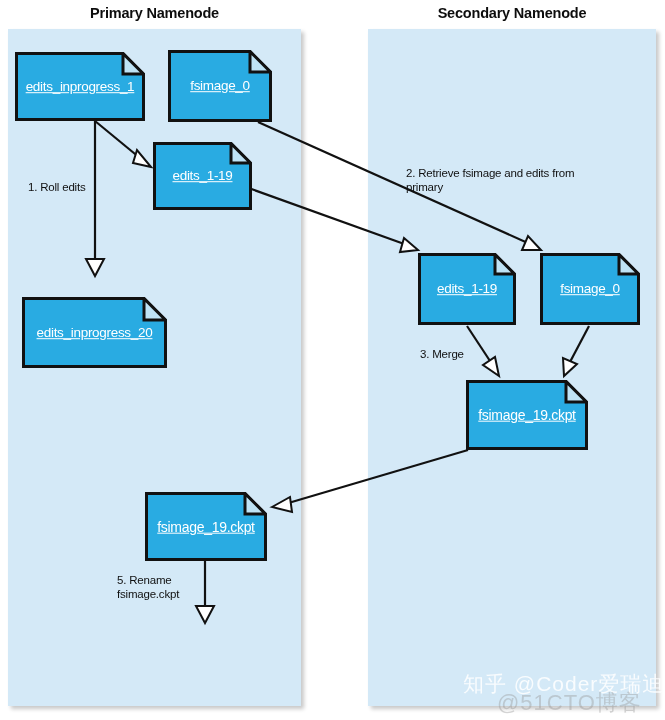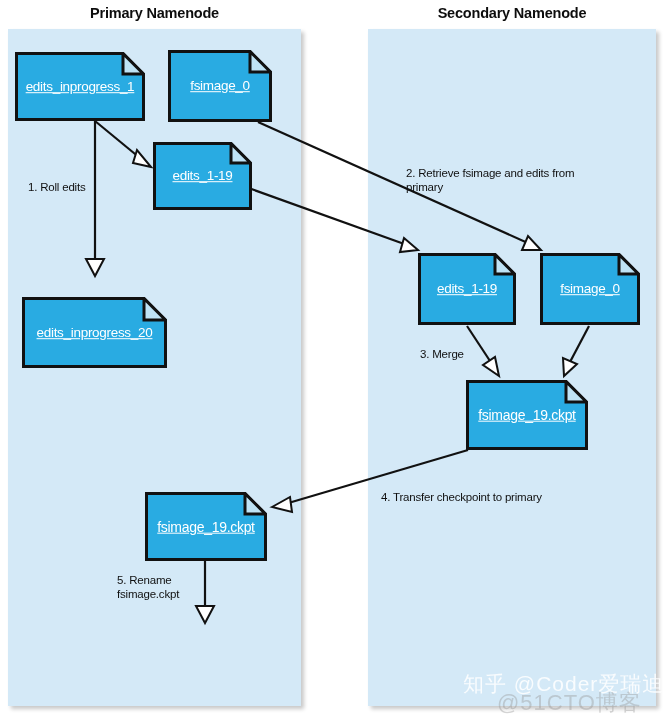--- a/index.html
+++ b/index.html
@@ -231,21 +231,20 @@
     <div class="label">fsimage_19.ckpt</div>
   </div>
 
 
   <div class="caption" id="caption-step-1" style="left:28px; top:180px;">1. Roll edits</div>
 
   <div class="caption" id="caption-step-2" style="left:386px; top:166px;margin-left:20px;">2. Retrieve fsimage and edits from primary</div>
 
   <div class="caption" id="caption-step-3" style="left:420px; top:347px;">3. Merge</div>
 
-  <div class="caption" id="caption-step-4" style="left:381px; top:490px;">4. Transfer checkpoint to primary</div>
 
   <div class="caption" id="caption-step-5" style="left:117px; top:573px;">5. Rename
 fsimage.ckpt</div>
 
   <div class="watermark" id="watermark-zhihu">知乎 @Coder爱瑞迪</div>
   <div class="watermark" id="watermark-51cto">@51CTO博客</div>
 
 </div>
 
 </body></html>

